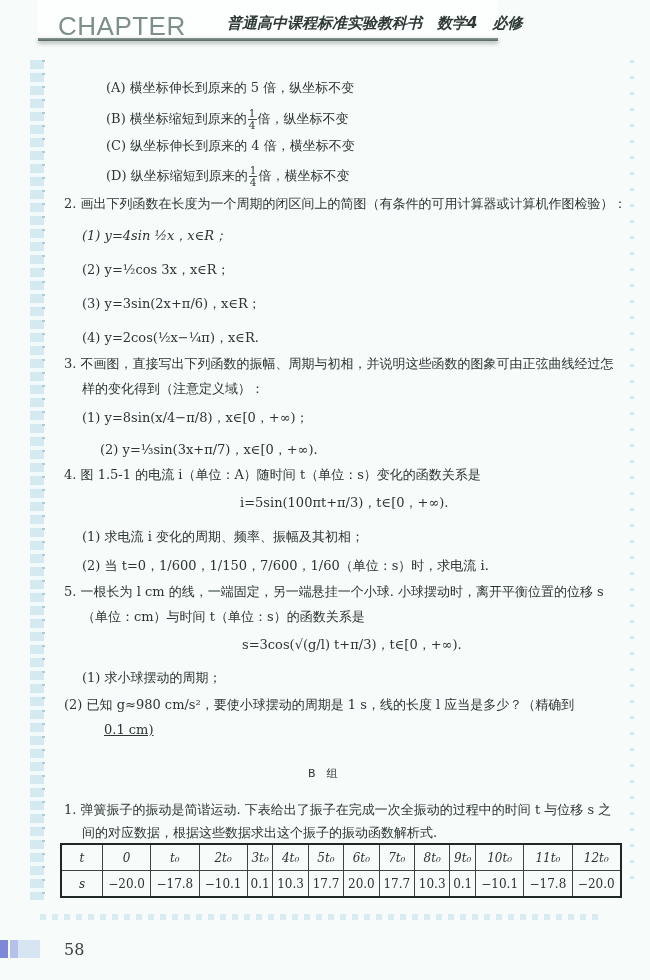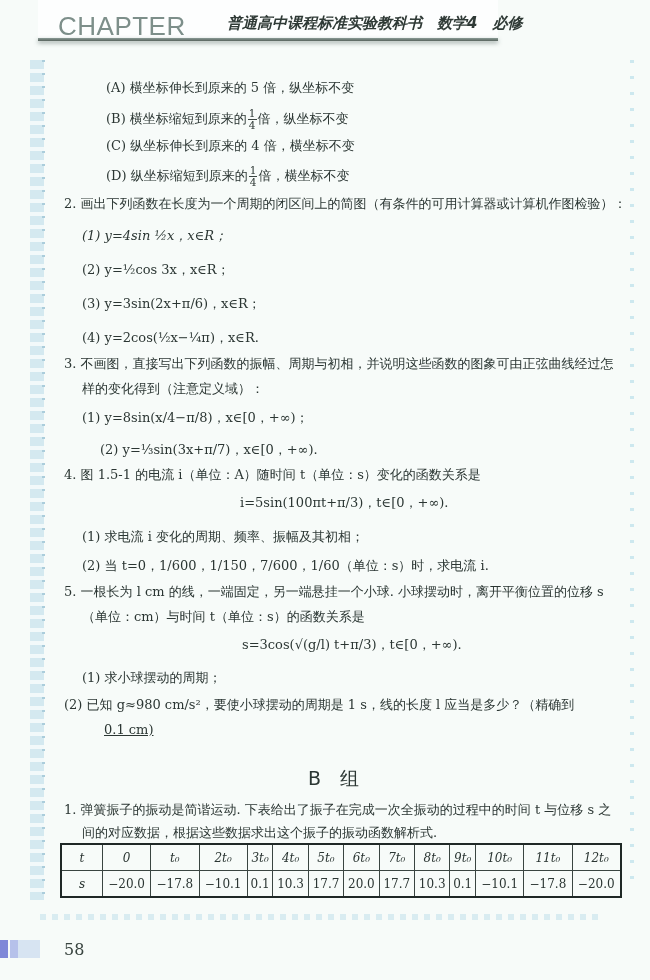--- a/index.html
+++ b/index.html
@@ -59,21 +59,21 @@
   .frac {
     display:inline-block; vertical-align:middle; text-align:center;
     font-size:10.5px; line-height:11px; margin:0 1px;
   }
   .frac .num { display:block; border-bottom:1px solid #3a4541; padding:0 1px; }
   .frac .den { display:block; padding:0 1px; }
   .ital { font-style:italic; }
   .section-title {
     position:absolute; left:308px; top:766px;
     font-family:"DejaVu Sans","Liberation Sans",sans-serif;
-    font-size:19px; color:#2b3633;
+    font-size:11px; color:#2b3633;
   }
 
   table.data {
     position:absolute; left:60px; top:843px; width:562px;
     border-collapse:collapse; border:2px solid #1f2826;
     font-size:12px; color:#2b3633;
   }
   table.data td {
     border:1px solid #3a4541; height:25px; text-align:center; padding:0;
   }

